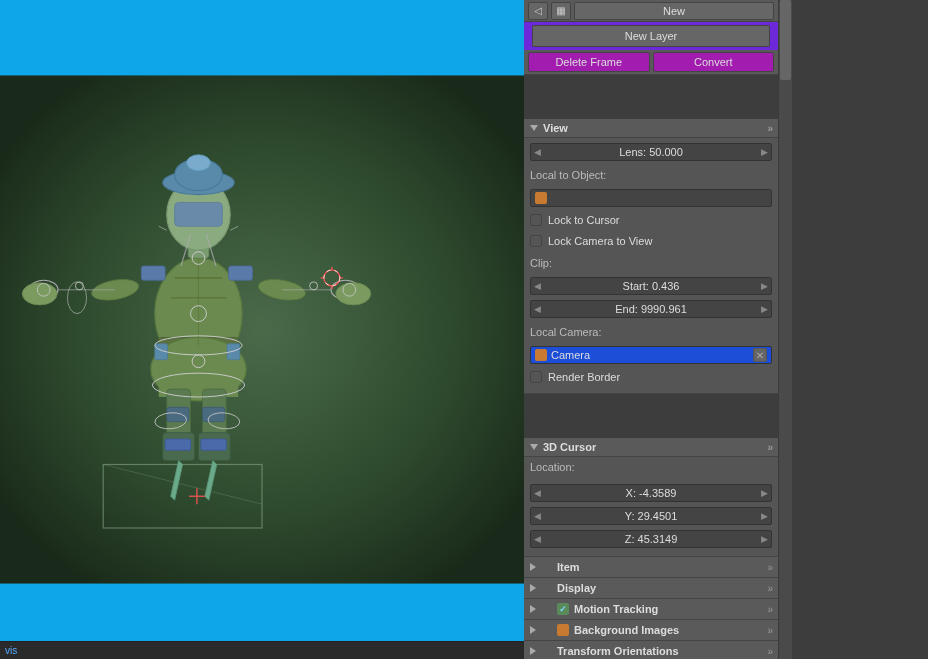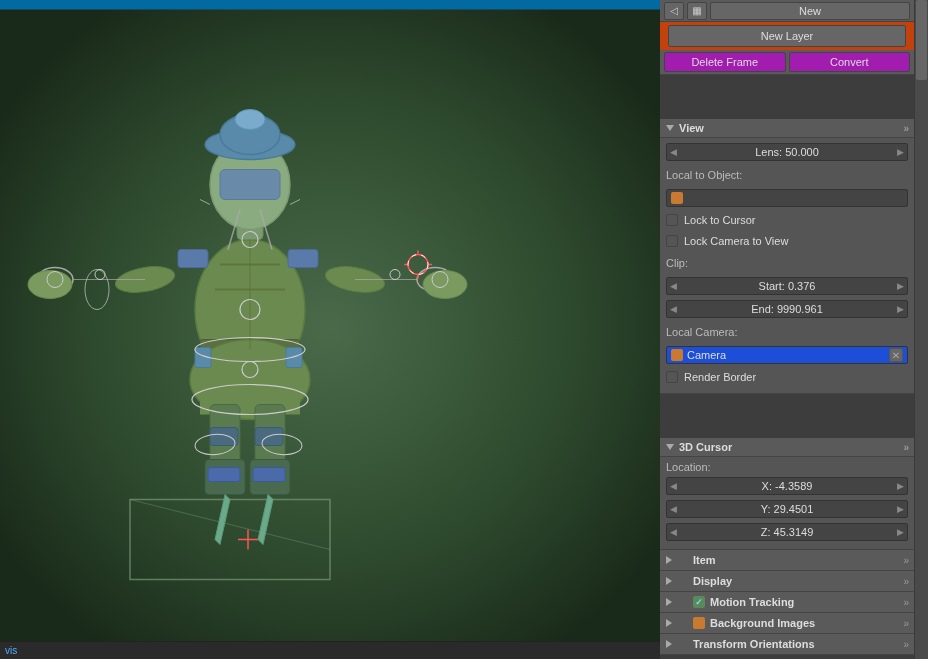--- a/index.html
+++ b/index.html
@@ -9,23 +9,23 @@
       background: #3d3d3d;
       font-family: Arial, sans-serif;
       font-size: 11px;
       color: #ddd;
       overflow: hidden;
       display: flex;
     }
 
     
     .viewport {
-      width: 660px;
+      width: 524px;
       height: 659px;
-      background: #0369a1;
+      background: #0ea5e9;
       position: relative;
       overflow: hidden;
       flex-shrink: 0;
     }
 
     
     .viewport-statusbar {
       position: absolute;
       bottom: 0;
       left: 0;
@@ -77,21 +77,21 @@
       border-radius: 2px;
       color: #ddd;
       font-size: 11px;
       cursor: pointer;
       text-align: center;
       line-height: 20px;
     }
 
     .panel-new-row {
       padding: 3px 8px;
-      background: #c2410c;
+      background: #6d28d9;
     }
 
     
     .panel-action-row {
       display: flex;
       padding: 2px 4px;
       gap: 3px;
       background: #5a5a5a;
       border-bottom: 1px solid #444;
     }
@@ -285,21 +285,21 @@
       align-items: center;
       justify-content: center;
       font-size: 10px;
       color: #aaa;
     }
 
     
     .location-label {
       color: #bbb;
       font-size: 11px;
-      margin-bottom: 3px;
+      margin-bottom: 10px;
     }
 
     
     .collapse-row {
       display: flex;
       align-items: center;
       padding: 4px 6px;
       background: #5a5a5a;
       border-bottom: 1px solid #444;
       cursor: pointer;
@@ -553,21 +553,21 @@
         <span>Lock Camera to View</span>
       </div>
 
       <div class="field-row">
         <span class="field-label">Clip:</span>
       </div>
 
       <div class="field-row">
         <div class="number-field" style="width:100%;">
           <span class="number-field-arrow-left">◀</span>
-          <span>Start: 0.376</span>
+          <span>Start: 0.436</span>
           <span class="number-field-arrow-right">▶</span>
         </div>
       </div>
 
       <div class="field-row">
         <div class="number-field" style="width:100%;">
           <span class="number-field-arrow-left">◀</span>
           <span>End: 9990.961</span>
           <span class="number-field-arrow-right">▶</span>
         </div>

